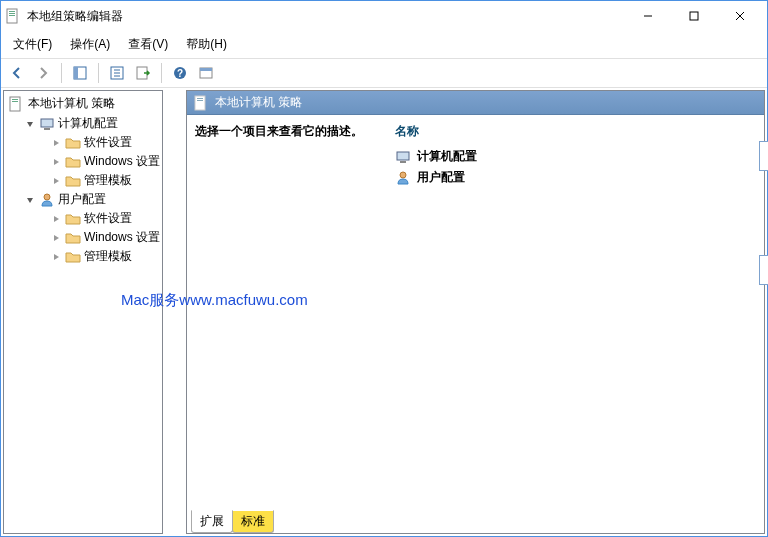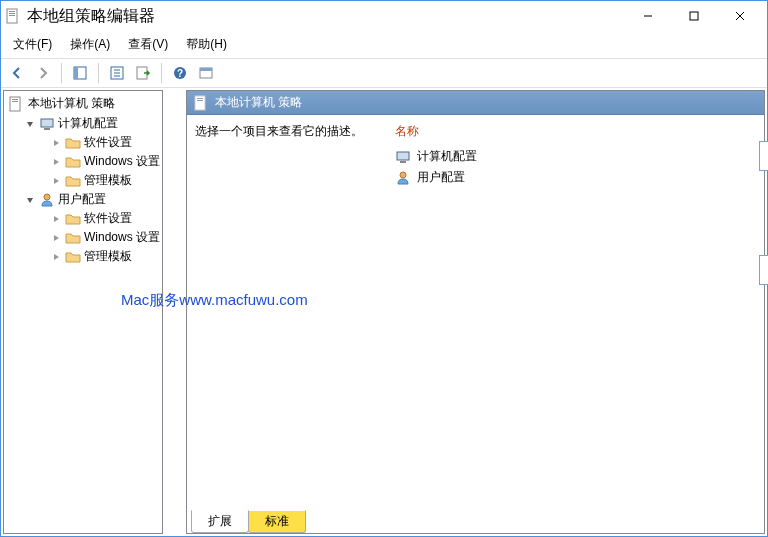--- a/index.html
+++ b/index.html
@@ -1,45 +1,45 @@
 <!DOCTYPE html>
 <html><head>
   <meta charset="utf-8">
   <style>
     * { margin: 0; padding: 0; box-sizing: border-box; }
     body { font-family: "Microsoft YaHei", "Segoe UI", Tahoma, sans-serif; font-size: 12px; background: #fff; color: #000; }
     .window { width: 768px; height: 537px; border: 1px solid #4a90e2; background: #fff; display: flex; flex-direction: column; position: relative; }
     .titlebar { height: 30px; display: flex; align-items: center; padding: 0 4px; background: #fff; }
     .titlebar-icon { width: 16px; height: 16px; margin-right: 6px; }
-    .titlebar-text { flex: 1; font-size: 16px; }
+    .titlebar-text { flex: 1; font-size: 12px; }
     .win-btns { display: flex; }
     .win-btn { width: 46px; height: 28px; display: flex; align-items: center; justify-content: center; }
     .menubar { display: flex; padding: 2px 4px; gap: 2px; }
     .menu-item { padding: 3px 8px; cursor: default; }
     .toolbar { height: 30px; border-top: 1px solid #e0e0e0; border-bottom: 1px solid #e0e0e0; display: flex; align-items: center; padding: 0 4px; gap: 2px; }
     .tb-btn { width: 24px; height: 24px; display: flex; align-items: center; justify-content: center; border: 1px solid transparent; }
     .tb-sep { width: 1px; height: 20px; background: #d0d0d0; margin: 0 4px; }
     .body { flex: 1; display: flex; border-top: none; overflow: hidden; gap: 21px; }
     .tree-pane { width: 160px; border: 1px solid #828790; margin: 2px 1px 2px 2px; background: #fff; overflow: auto; padding: 2px; }
     .tree-root { padding: 2px 4px; display: flex; align-items: center; gap: 4px; white-space: nowrap; }
     .tree-item { display: flex; align-items: center; gap: 3px; padding: 1px 2px; white-space: nowrap; cursor: default; }
     .expander { width: 12px; height: 12px; display: flex; align-items: center; justify-content: center; flex-shrink: 0; }
     .icon16 { width: 16px; height: 16px; flex-shrink: 0; }
     .indent-1 { padding-left: 2px; }
     .indent-2 { padding-left: 18px; }
     .indent-3 { padding-left: 44px; }
     .content-pane { flex: 1; margin: 2px 2px 2px 1px; border: 1px solid #828790; display: flex; flex-direction: column; background: #fff; position: relative; }
     .content-header { background: linear-gradient(#7da2ce, #6b93c0); color: #fff; padding: 3px 6px; display: flex; align-items: center; gap: 6px; border-bottom: 1px solid #5a7fa8; }
-    .content-body { flex: 1; display: flex; padding: 8px; gap: 20px; position: relative; }
+    .content-body { flex: 1; display: flex; padding: 8px; gap: 20px; position: relative; font-weight: bold; }
     .desc-pane { width: 180px; }
     .list-pane { flex: 1; }
-    .col-header { color: #c2410c; padding-bottom: 6px; }
+    .col-header { color: #0c4a6e; padding-bottom: 6px; }
     .list-row { display: flex; align-items: center; gap: 6px; padding: 2px 0; cursor: default; }
     .tabs { position: absolute; bottom: 0; left: 0; display: flex; padding-left: 4px; }
-    .tab { border: 1px solid #aaa; border-top: 1px solid #fff; background: #fff; padding: 2px 16px; font-size: 12px; border-radius: 0 0 3px 3px; margin-right: -1px; cursor: default; }
+    .tab { border: 1px solid #aaa; border-top: 1px solid #fff; background: #fff; padding: 2px 8px; font-size: 12px; border-radius: 0 0 3px 3px; margin-right: -1px; cursor: default; }
     .tab.inactive { background: #fde047; }
     .watermark { position: absolute; left: 120px; top: 290px; color: #1d4ed8; font-size: 15px; pointer-events: none; z-index: 5; }
     .side-box { position: absolute; right: -2px; top: 140px; width: 10px; height: 30px; border: 1px solid #7da2ce; border-right: none; background: #fff; }
     .side-box2 { position: absolute; right: -2px; top: 254px; width: 10px; height: 30px; border: 1px solid #7da2ce; border-right: none; background: #fff; }
   </style>
 </head>
 <body>
 
 <div class="window">
 

